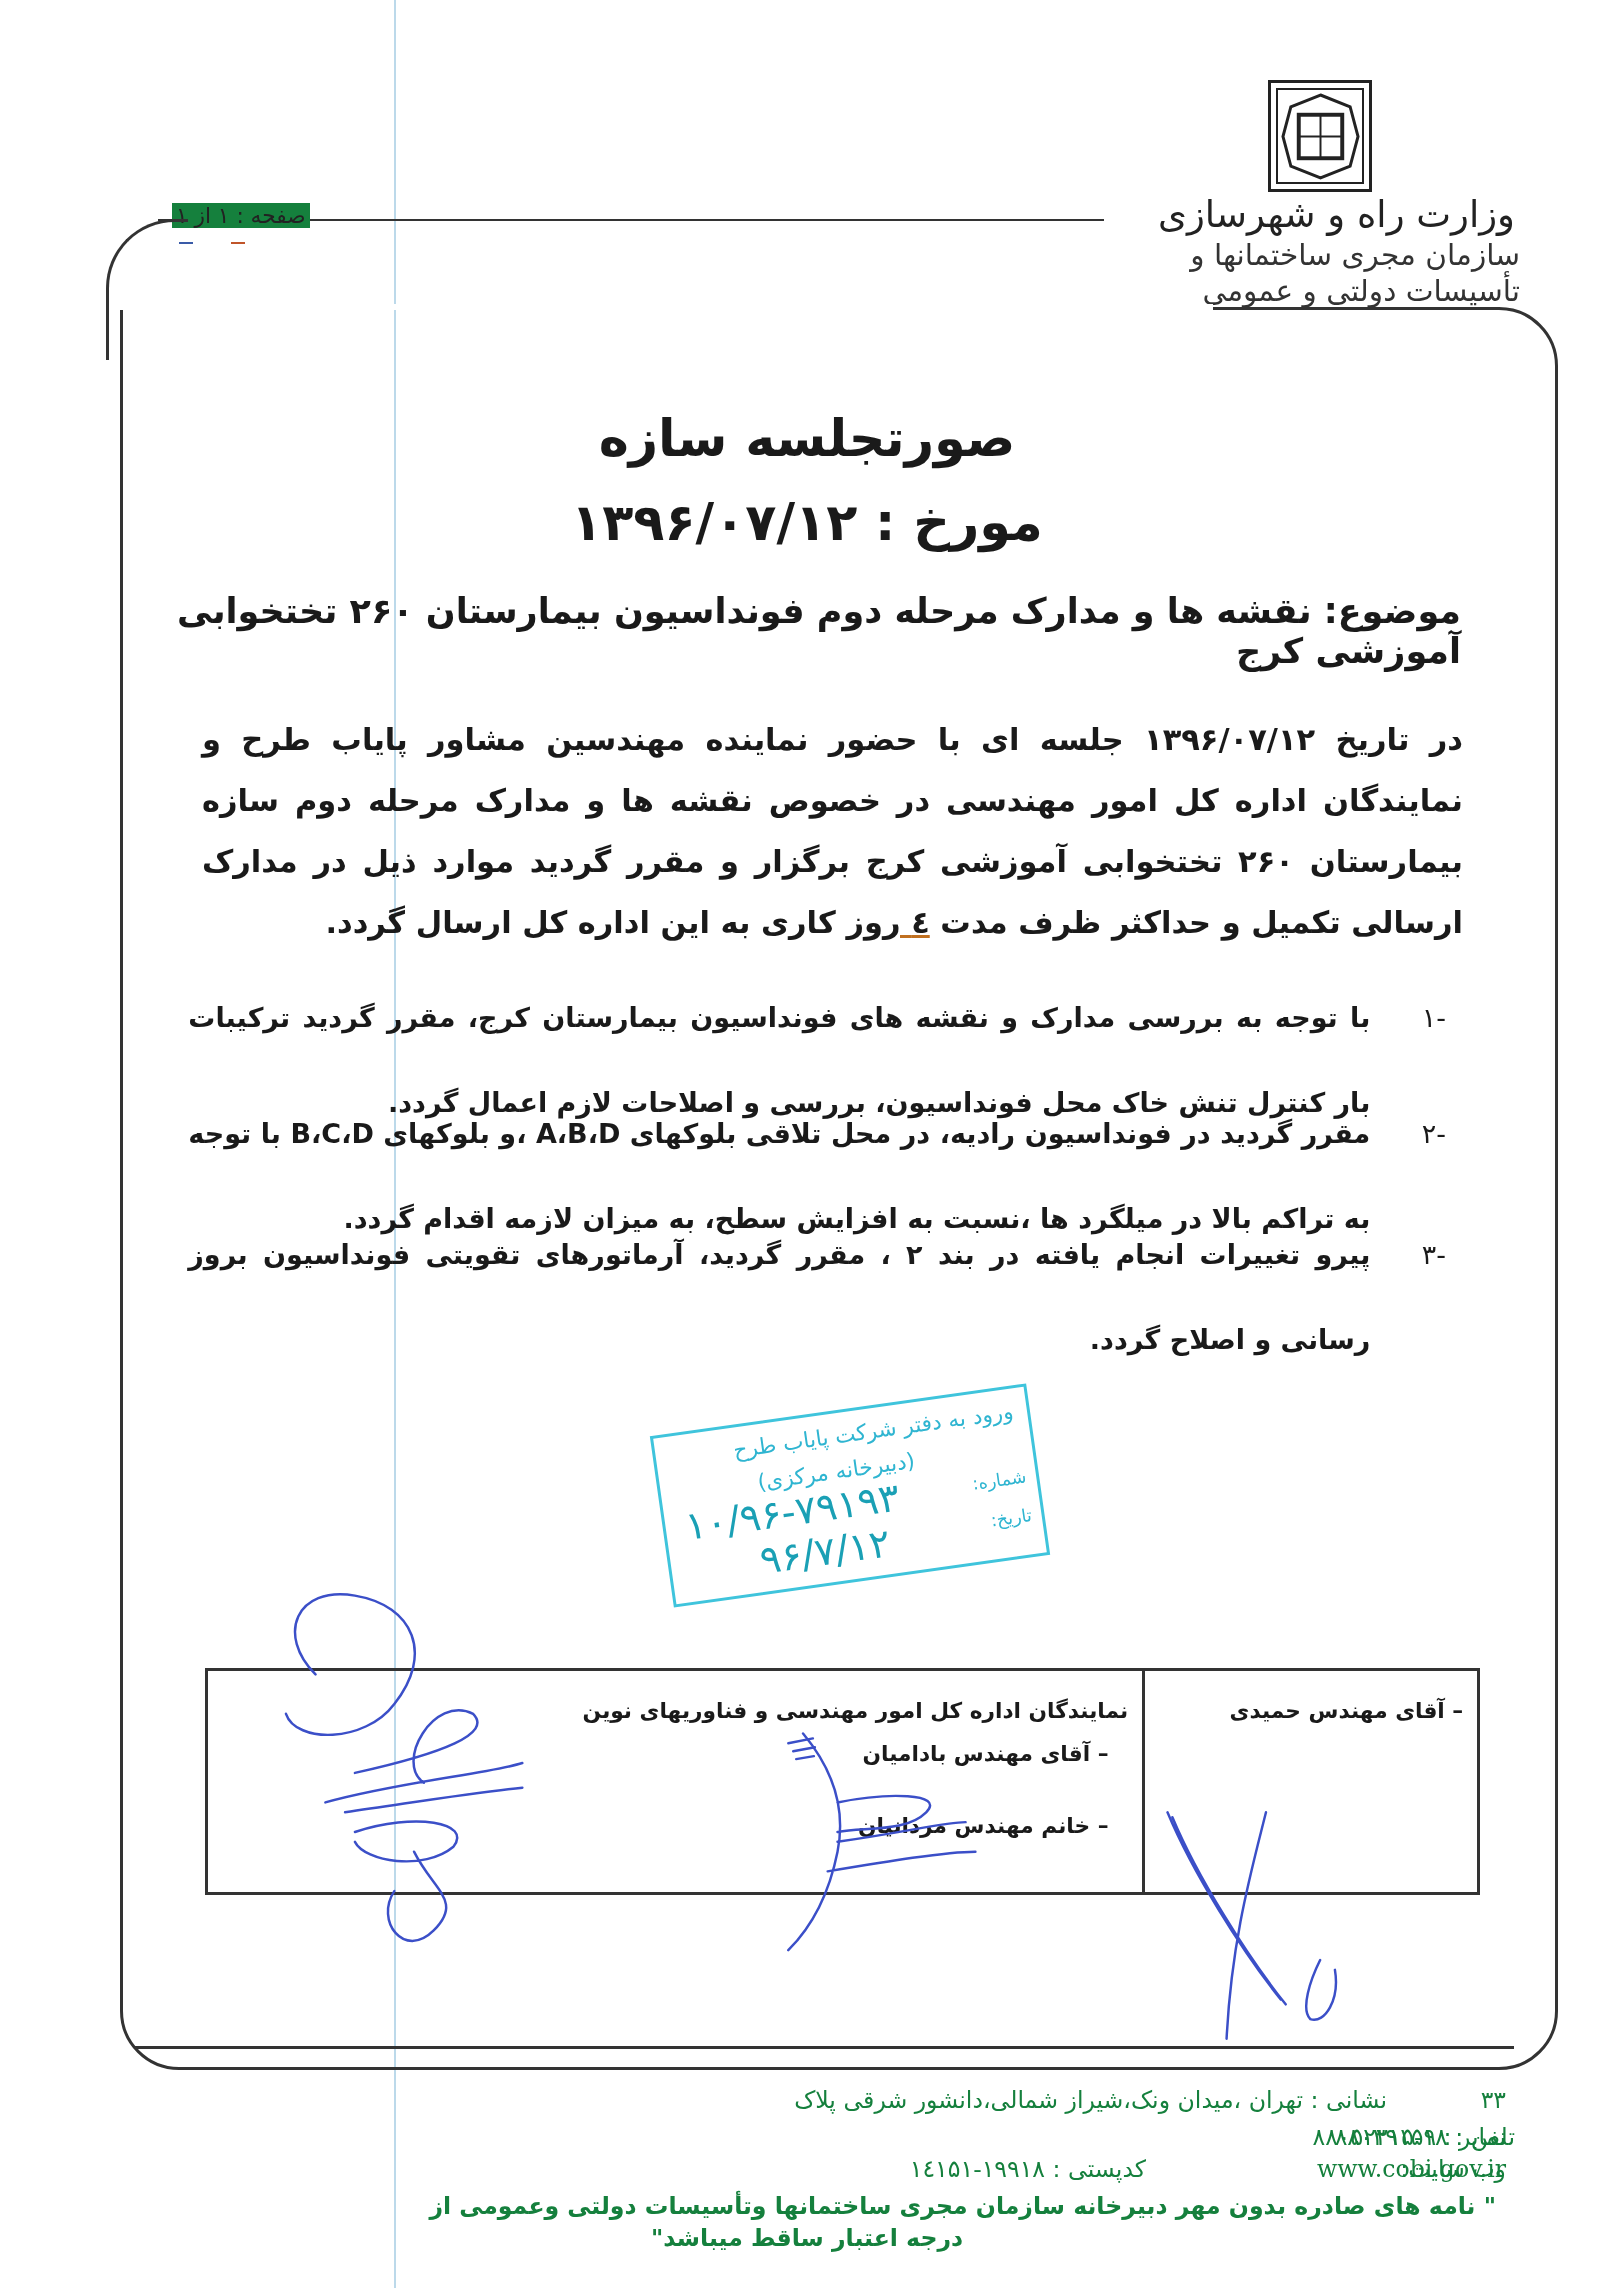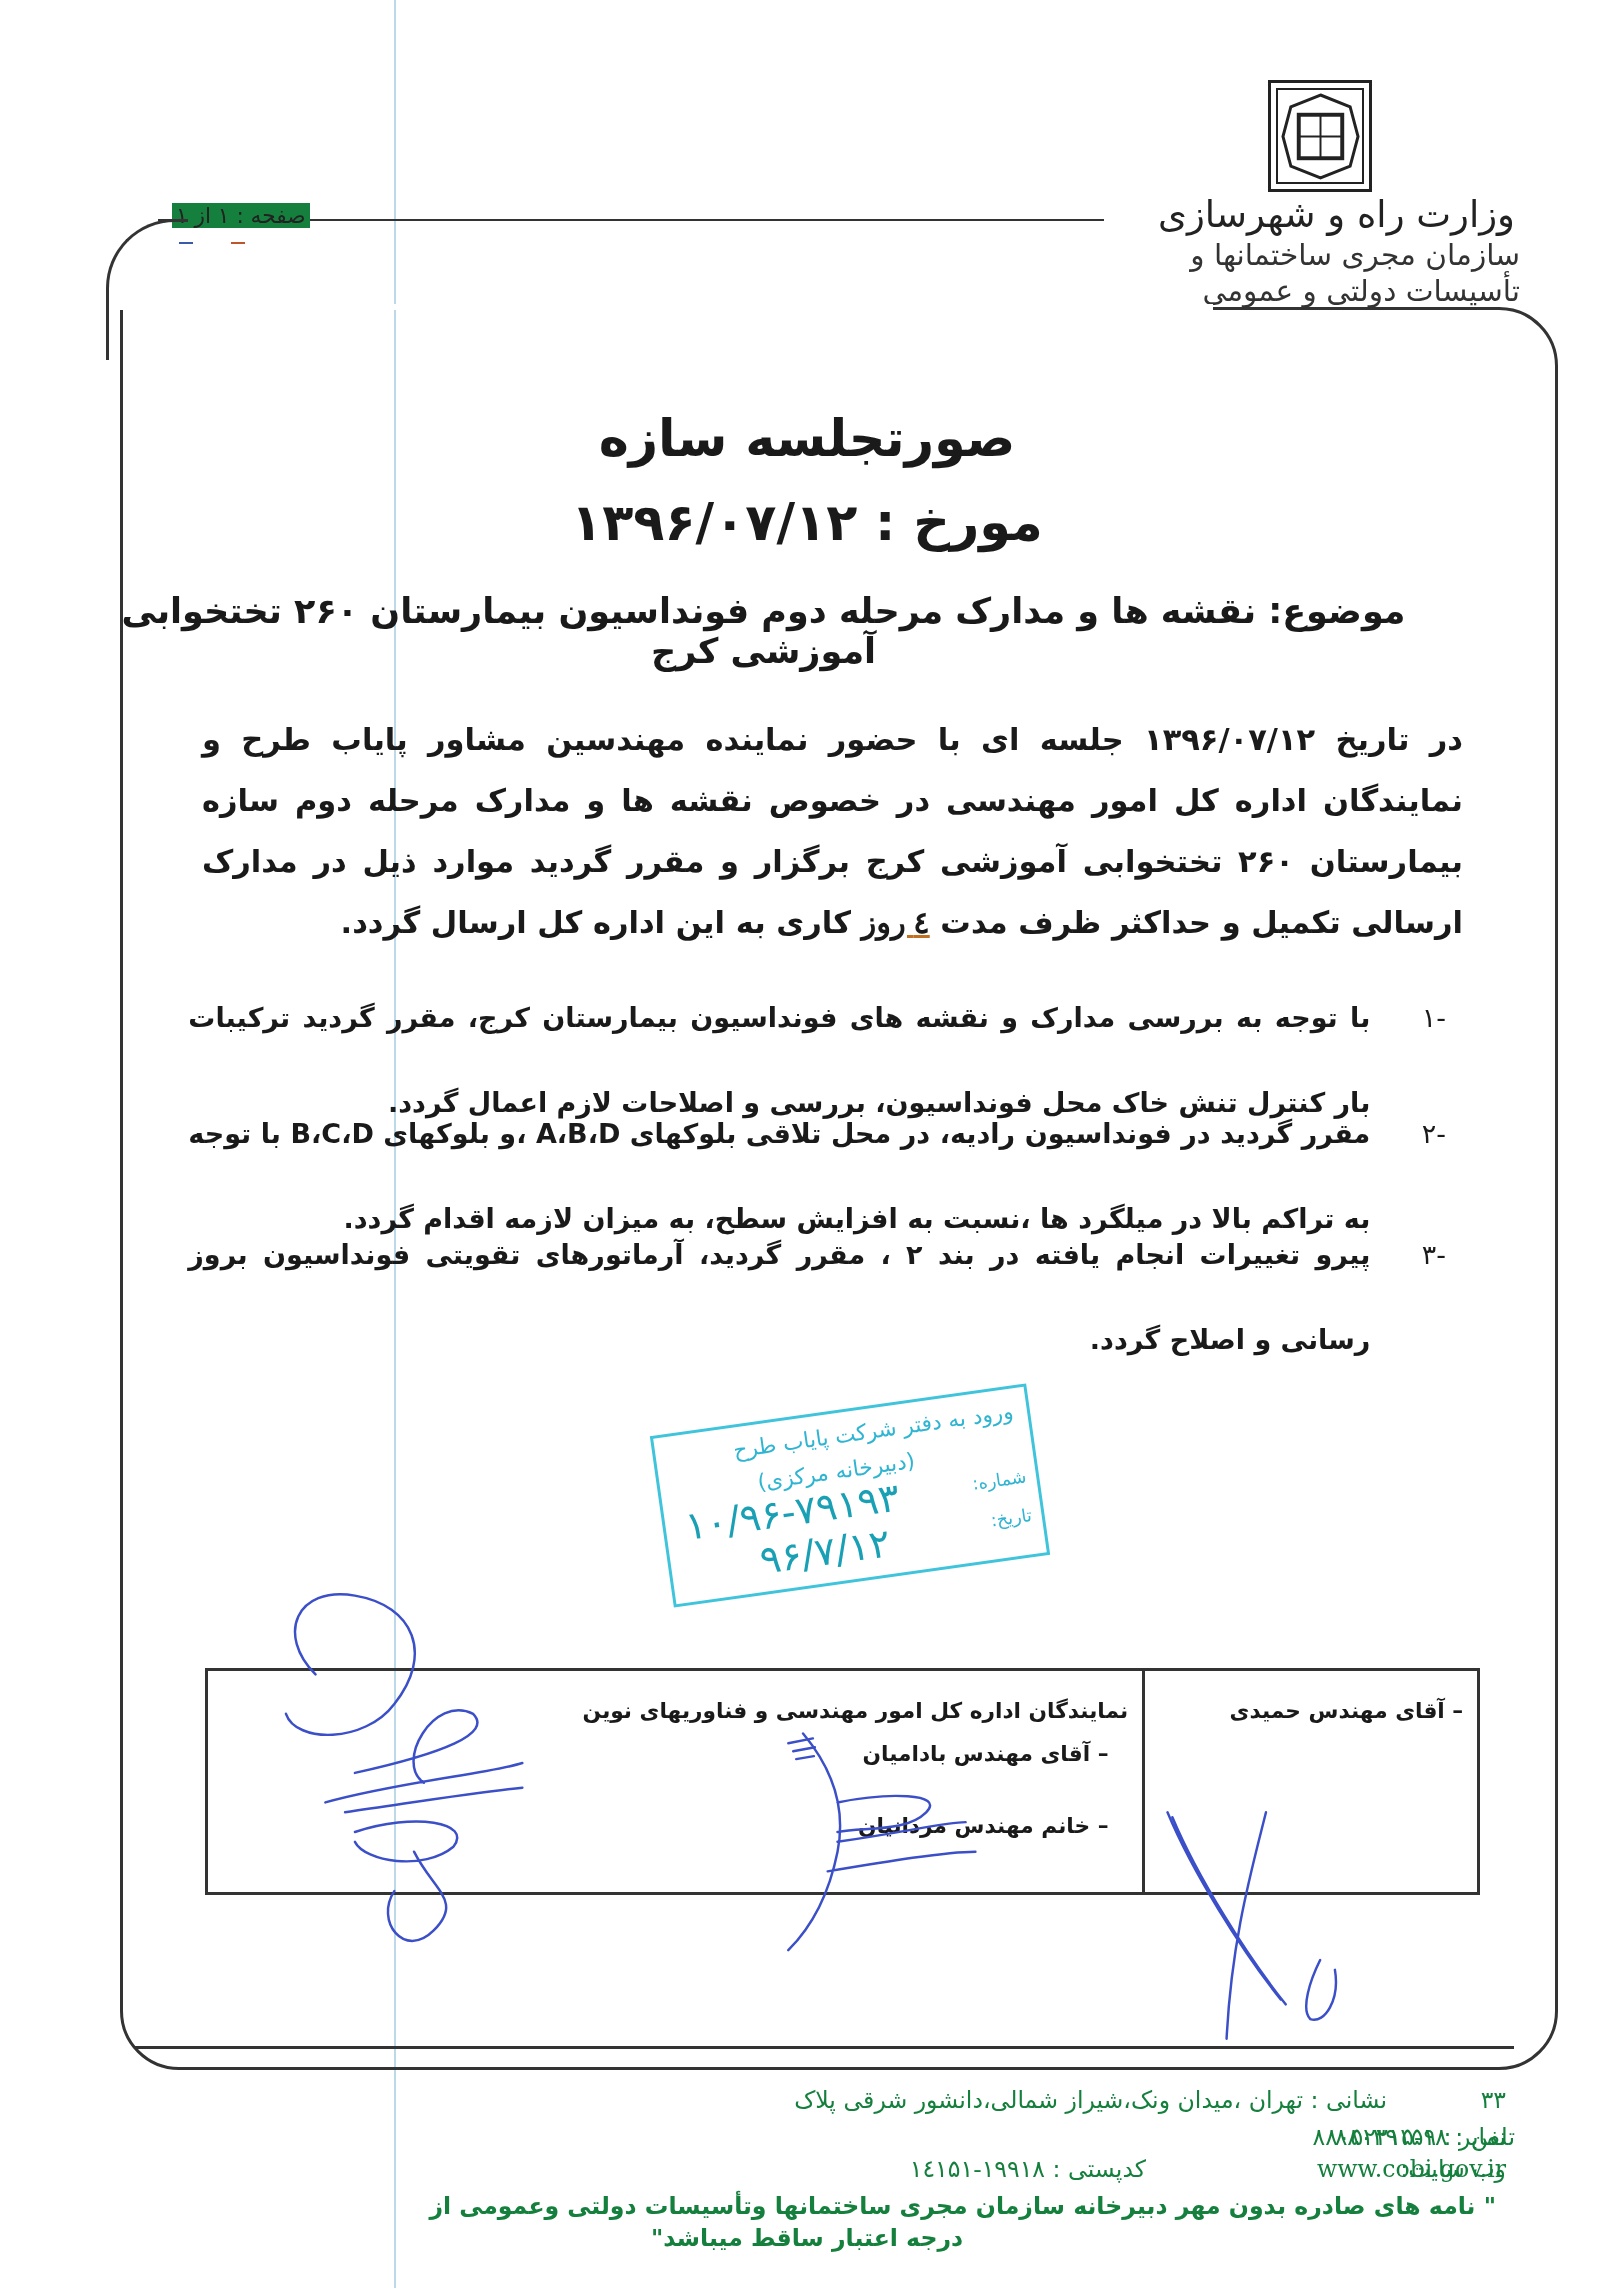--- a/index.html
+++ b/index.html
@@ -25,24 +25,24 @@
 
   
   .frame { left: 120px; top: 307px; width: 1438px; height: 1763px; border: 3px solid #333; border-radius: 59px; border-top-left-radius: 0; box-sizing: border-box; }
   .frame-tl { left: 106px; top: 219px; width: 79px; height: 138px; border-left: 3px solid #333; border-top: 3px solid #333; border-top-left-radius: 69px; }
   .frame-mask-top { left: 120px; top: 304px; width: 1093px; height: 5.9px; background: #fff; }
 
   .blue-rule { left: 394px; top: 0; width: 2px; height: 2288px; background: #bcd9ea; }
 
   .title { top: 409px; left: 0; width: 1614px; text-align: center; font-size: 51px; font-weight: bold; }
   .date { top: 493px; left: 0; width: 1614px; text-align: center; font-size: 51px; font-weight: bold; letter-spacing: 2px; }
-  .subject { top: 591px; right: 161px; width: 1379px; text-align: center; font-size: 35px; font-weight: bold; }
+  .subject { top: 591px; right: 153px; width: 1379px; text-align: right; font-size: 35px; font-weight: bold; }
 
   .body-para { top: 709px; right: 151px; width: 1261px; text-align: justify; text-align-last: right; font-size: 30.5px; font-weight: bold; line-height: 61px; }
-  .body-para .underline { text-decoration: underline; text-decoration-color: #c07020; font-family: Liberation Serif, serif; }
+  .body-para .underline { text-decoration: underline; text-decoration-color: #c07020; }
 
   .item { right: 168px; width: 1271px; font-size: 27px; font-weight: bold; line-height: 85px; text-align: right; }
   .item .num { display: inline-block; width: 54px; text-align: right; margin-left: 21.7px; font-weight: normal; }
   .item .txt { display: inline-block; width: 1182px; vertical-align: top; text-align: justify; text-align-last: right; }
   .item1 { top: 975px; }
   .item2 { top: 1091px; }
   .item3 { top: 1212px; }
 
   
   .stamp { left: 660px; top: 1409px; width: 374px; height: 167px; border: 3.9px solid #3fc4dc; transform: rotate(-8deg); color: #2fb5d1; font-size: 21.7px; }

